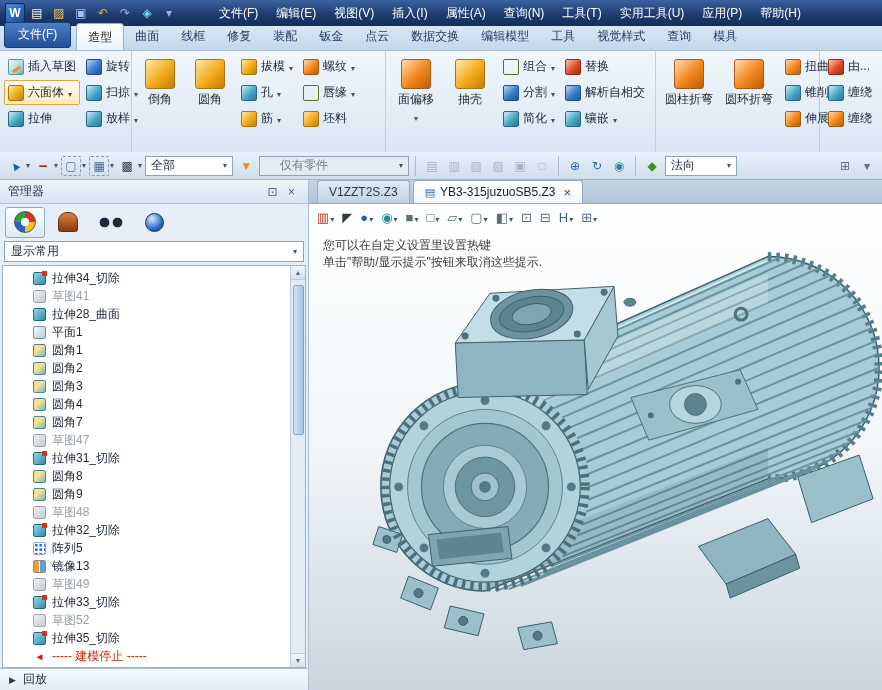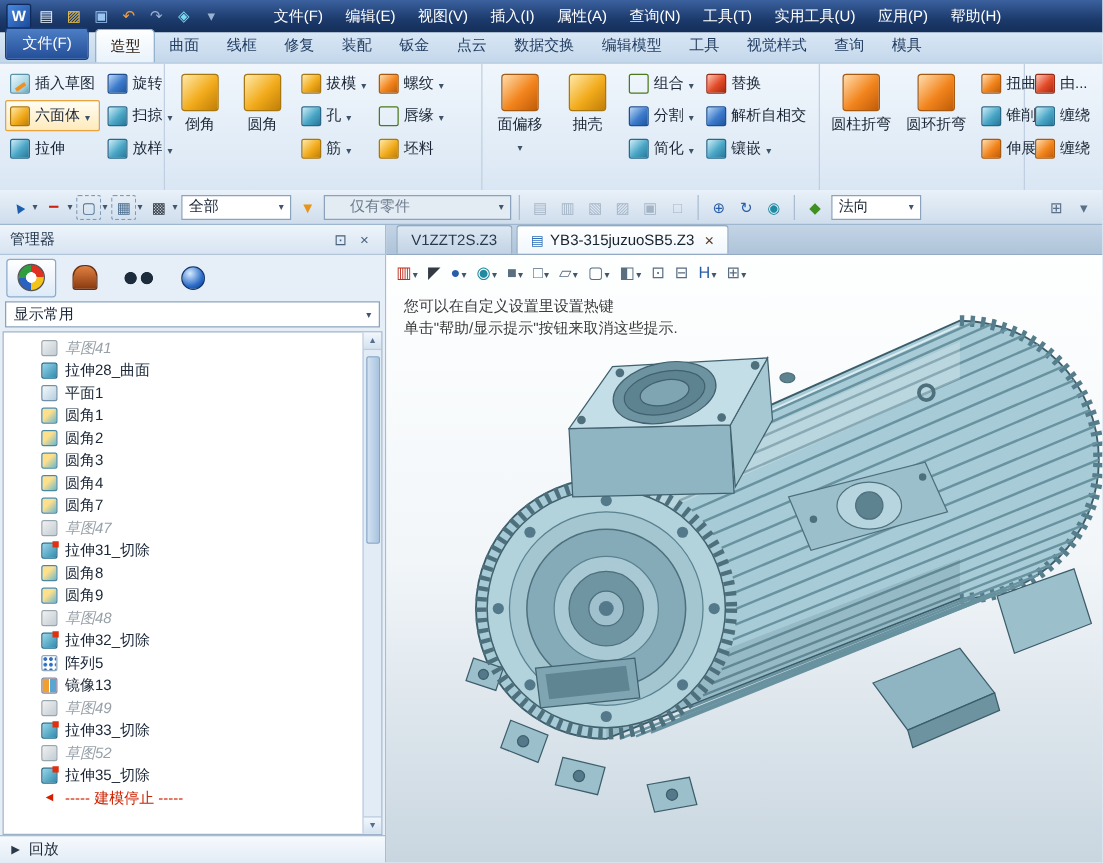--- a/index.html
+++ b/index.html
@@ -93,21 +93,21 @@
   .mtab.active{background:linear-gradient(#ffffff,#ddeaf8);border:1px solid #8cabca;}
   .mt-wheel{width:22px;height:22px;border-radius:50%;border:1px solid #555;background:radial-gradient(circle at 50% 50%,#fff 0 4px,rgba(0,0,0,0) 4.5px),conic-gradient(#e03020 0 25%,#f2c41c 25% 50%,#2a62c2 50% 75%,#2f9e3e 75% 100%);}
   .mt-stamp{width:20px;height:20px;background:linear-gradient(#e08040,#8a3a10);border-radius:45% 45% 12% 12%;border:1px solid #6a2e0c;}
   .mt-glasses{width:24px;height:11px;background:radial-gradient(circle at 5.5px 5.5px,#1c2c3c 4.6px,rgba(0,0,0,0) 5.2px),radial-gradient(circle at 18.5px 5.5px,#1c2c3c 4.6px,rgba(0,0,0,0) 5.2px);}
   .mt-sphere{width:19px;height:19px;border-radius:50%;background:radial-gradient(circle at 35% 28%,#d6ecff,#2a6ac8 62%,#11386f);border:1px solid #12346a;}
   .mfilter{margin:1px 4px 3px;height:21px;background:#fff;border:1px solid #8aa2bc;display:flex;align-items:center;justify-content:space-between;padding:0 6px;flex:none;}
   .mfilter .sarr{font-size:8px;color:#41566e;}
   .mtree{flex:1;margin:0 2px;background:#fff;border:1px solid #9db2c8;display:flex;overflow:hidden;}
   .tree-list{flex:1;padding-top:3px;overflow:hidden;}
   .titem{height:18px;display:flex;align-items:center;gap:6px;padding-left:30px;white-space:nowrap;}
-  .titem.muted{color:#97a0a8;font-style:italic;}
+  .titem.muted{color:#97a0a8;}
   .titem.stop{color:#cc2200;}
   .ticon{width:13px;height:13px;border-radius:2px;flex:none;}
   .ic-extrude-cut{background:linear-gradient(135deg,#9ad6e8,#2f8cb0);border:1px solid #1f6a8a;position:relative;}
   .ic-extrude-cut::after{content:"";position:absolute;right:-2px;top:-2px;width:5px;height:5px;background:#e03010;}
   .ic-extrude{background:linear-gradient(135deg,#9ad6e8,#2f8cb0);border:1px solid #1f6a8a;}
   .ic-sketch{background:linear-gradient(135deg,#f0f0f0,#c2cdd4);border:1px solid #9aa6ae;}
   .ic-plane{background:linear-gradient(135deg,#f4f9fc,#b6cedf);border:1px solid #7090a8;}
   .ic-fillet{background:linear-gradient(135deg,#ffe08a 40%,#6ab8d0);border:1px solid #4a88a0;}
   .ic-pattern{background-color:#fff;background-image:radial-gradient(#2f6fc0 1.3px,rgba(0,0,0,0) 1.7px);background-size:4.5px 4.5px;border:1px solid #90a8c0;}
   .ic-mirror{background:linear-gradient(90deg,#f0a030 44%,#fff 44%,#fff 56%,#5aa6d2 56%);border:1px solid #8e86a0;}
@@ -593,20 +593,24 @@
         <span class="mt-sphere"></span>
       </div>
     </div>
   <div class="mfilter">
     <span>显示常用</span>
     <span class="sarr">▾</span>
   </div>
   <div class="mtree">
     <div class="tree-list">
 
+        <div class="titem">
+          <span class="ticon ic-extrude-cut"></span>
+          <span>拉伸34_切除</span>
+        </div>
 
         <div class="titem muted">
           <span class="ticon ic-sketch"></span>
           <span>草图41</span>
         </div>
 
         <div class="titem">
           <span class="ticon ic-extrude"></span>
           <span>拉伸28_曲面</span>
         </div>

